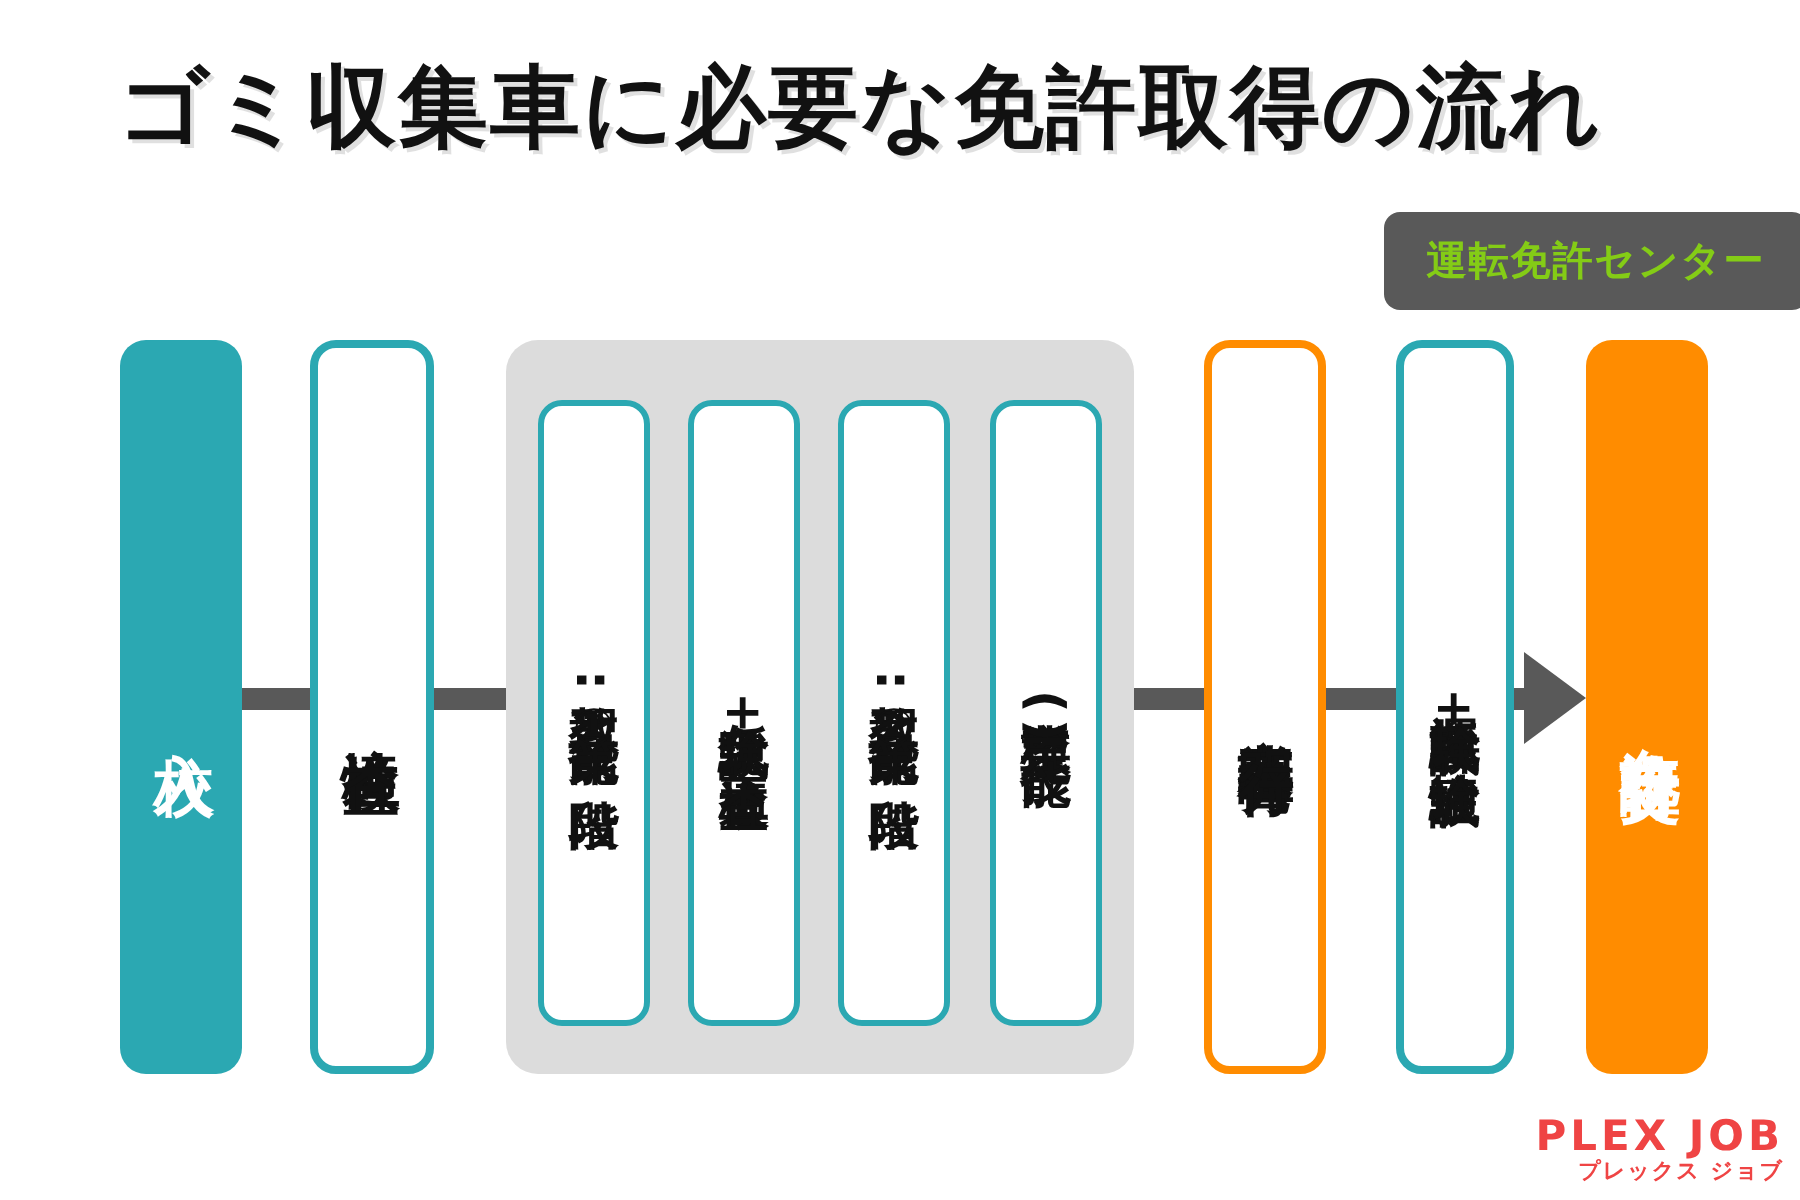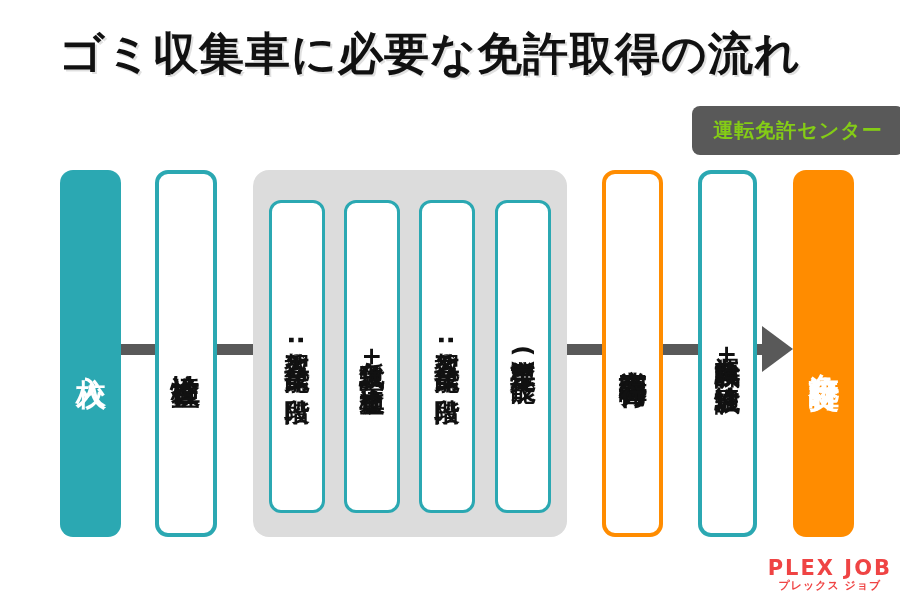--- a/index.html
+++ b/index.html
@@ -145,20 +145,21 @@
   }
   .logo .logo-main {
     font-size: 21px;
     font-weight: 900;
     letter-spacing: 2px;
   }
   .logo .logo-sub {
     font-size: 11px;
     font-weight: 700;
     letter-spacing: 1px;
+    text-align: right;
   }
 </style>
 </head>
 <body>
 
 <div class="canvas">
 
   <h1 class="title">ゴミ収集車に必要な免許取得の流れ</h1>
 
   <div class="badge">運転免許センター</div>

